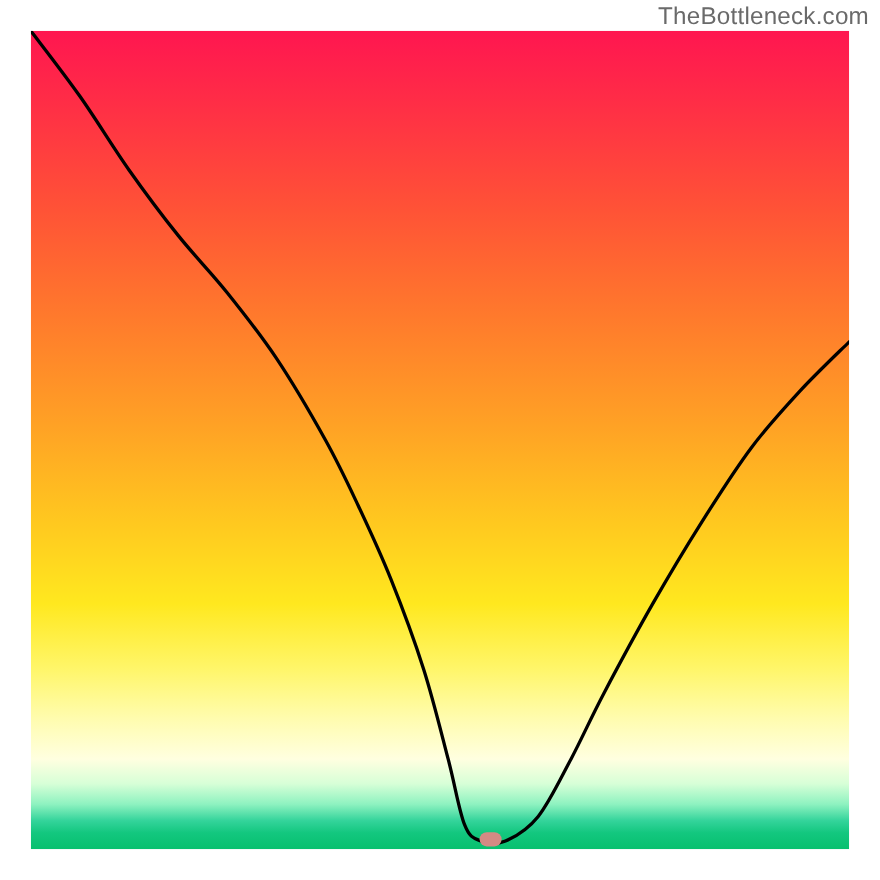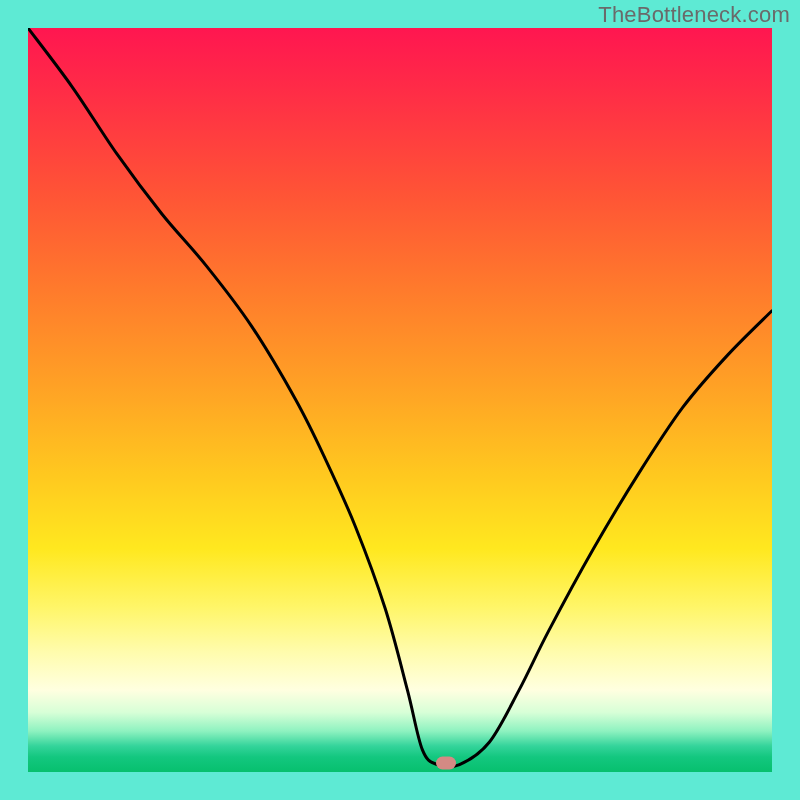--- a/index.html
+++ b/index.html
@@ -7,21 +7,21 @@
     padding: 0;
     width: 800px;
     height: 800px;
     background: #000;
     font-family: Arial, Helvetica, sans-serif;
   }
   .frame {
     position: relative;
     width: 800px;
     height: 800px;
-    background: #5eead4;
+    background: #ffffff;
   }
   .watermark {
     position: absolute;
     top: 2px;
     right: 10px;
     color: #6a6a6a;
     font-size: 22px;
     font-weight: 500;
     letter-spacing: 0.2px;
     z-index: 20;

